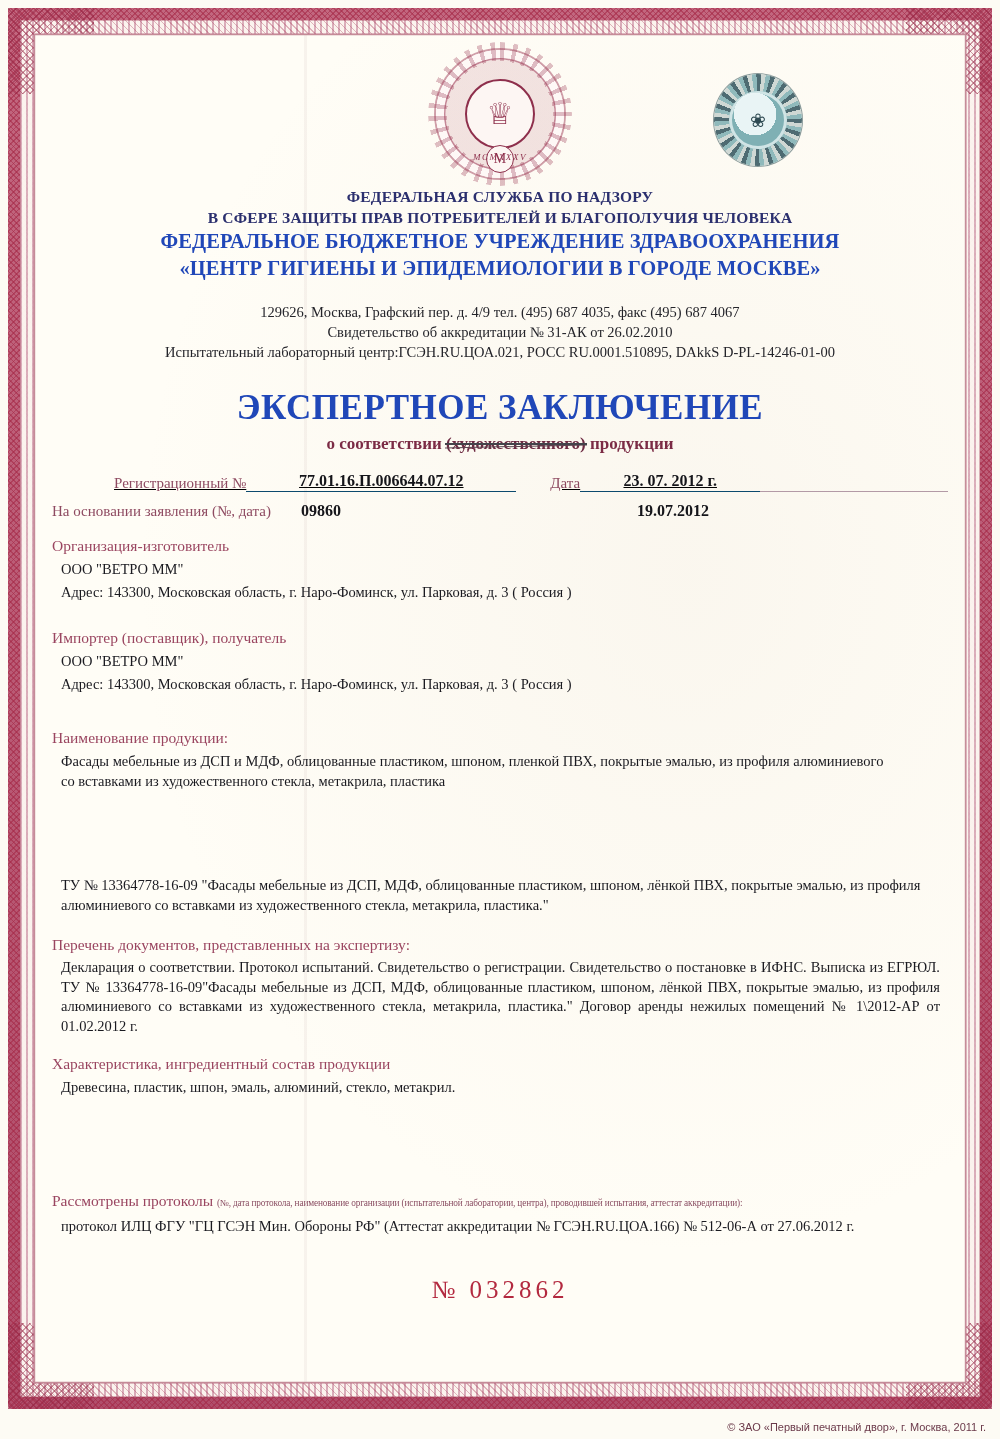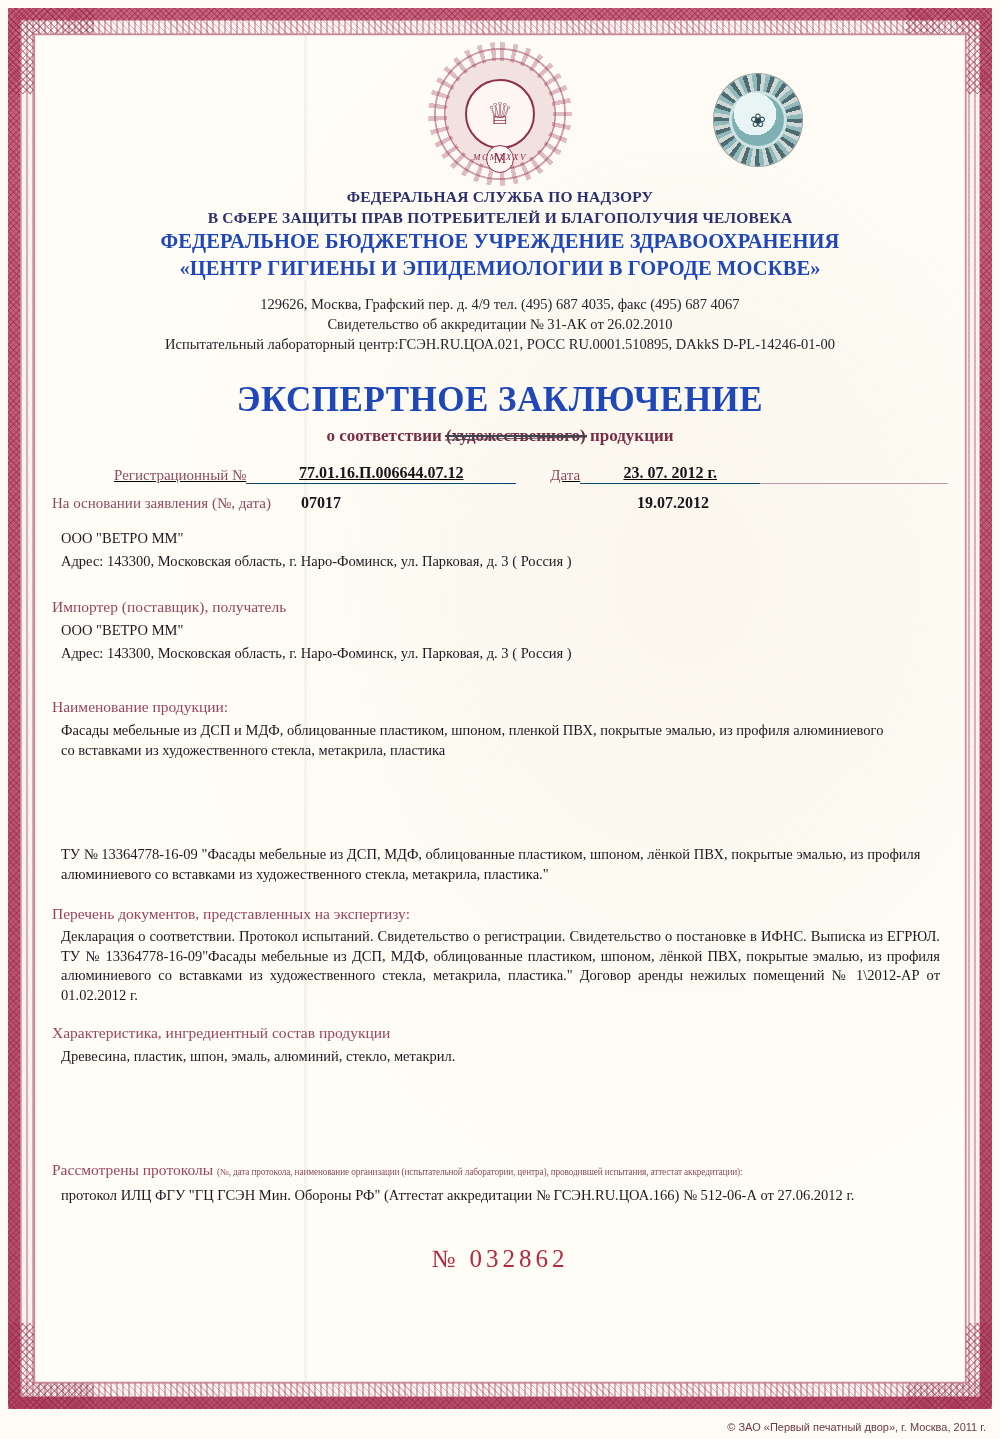--- a/index.html
+++ b/index.html
@@ -137,21 +137,21 @@
   .org-line1,.org-line2{
     font-weight:bold;color:#2b2f6e;letter-spacing:.2px;
     font-size:15.5px;line-height:21px;
   }
   .org-line3,.org-line4{
     font-weight:bold;color:#2047b8;
     font-size:20.5px;line-height:27px;letter-spacing:.1px;
   }
 
   .addr{
-    text-align:center;margin-top:12px;
+    text-align:center;margin-top:20px;
     font-size:14.5px;line-height:20px;color:#24242a;
   }
 
   .doc-title{
     text-align:center;margin-top:26px;
     font-size:35px;font-weight:bold;color:#2047b8;letter-spacing:.5px;
   }
   .sub1{
     text-align:center;margin-top:6px;
     font-size:17px;font-weight:bold;color:#7b2b45;
@@ -273,25 +273,26 @@
     <div class="reg-row">
       <span class="reg-label" style="margin-left:62px;">Регистрационный №</span>
       <span class="reg-value" style="min-width:250px;">77.01.16.П.006644.07.12</span>
       <span class="reg-label" style="margin-left:34px;">Дата</span>
       <span class="reg-value" style="min-width:160px;">23. 07. 2012 г.</span>
       <span class="reg-underline"></span>
     </div>
 
     <div class="row2">
       <span class="lab">На основании заявления (№, дата)</span>
-      <span class="v" style="margin-left:30px;">07017</span>
+      <span class="v" style="margin-left:30px;">09860</span>
       <span class="v" style="margin-left:296px;">19.07.2012</span>
     </div>
 
     <div class="sec">
+      <div class="sec-h">Организация-изготовитель</div>
       <div class="sec-b">ООО "ВЕТРО ММ"</div>
       <div class="sec-b">Адрес: 143300, Московская область, г. Наро-Фоминск, ул. Парковая, д. 3 ( Россия )</div>
     </div>
 
     <div class="sec" style="margin-top:26px;">
       <div class="sec-h">Импортер (поставщик), получатель</div>
       <div class="sec-b">ООО "ВЕТРО ММ"</div>
       <div class="sec-b">Адрес: 143300, Московская область, г. Наро-Фоминск, ул. Парковая, д. 3 ( Россия )</div>
     </div>
 

